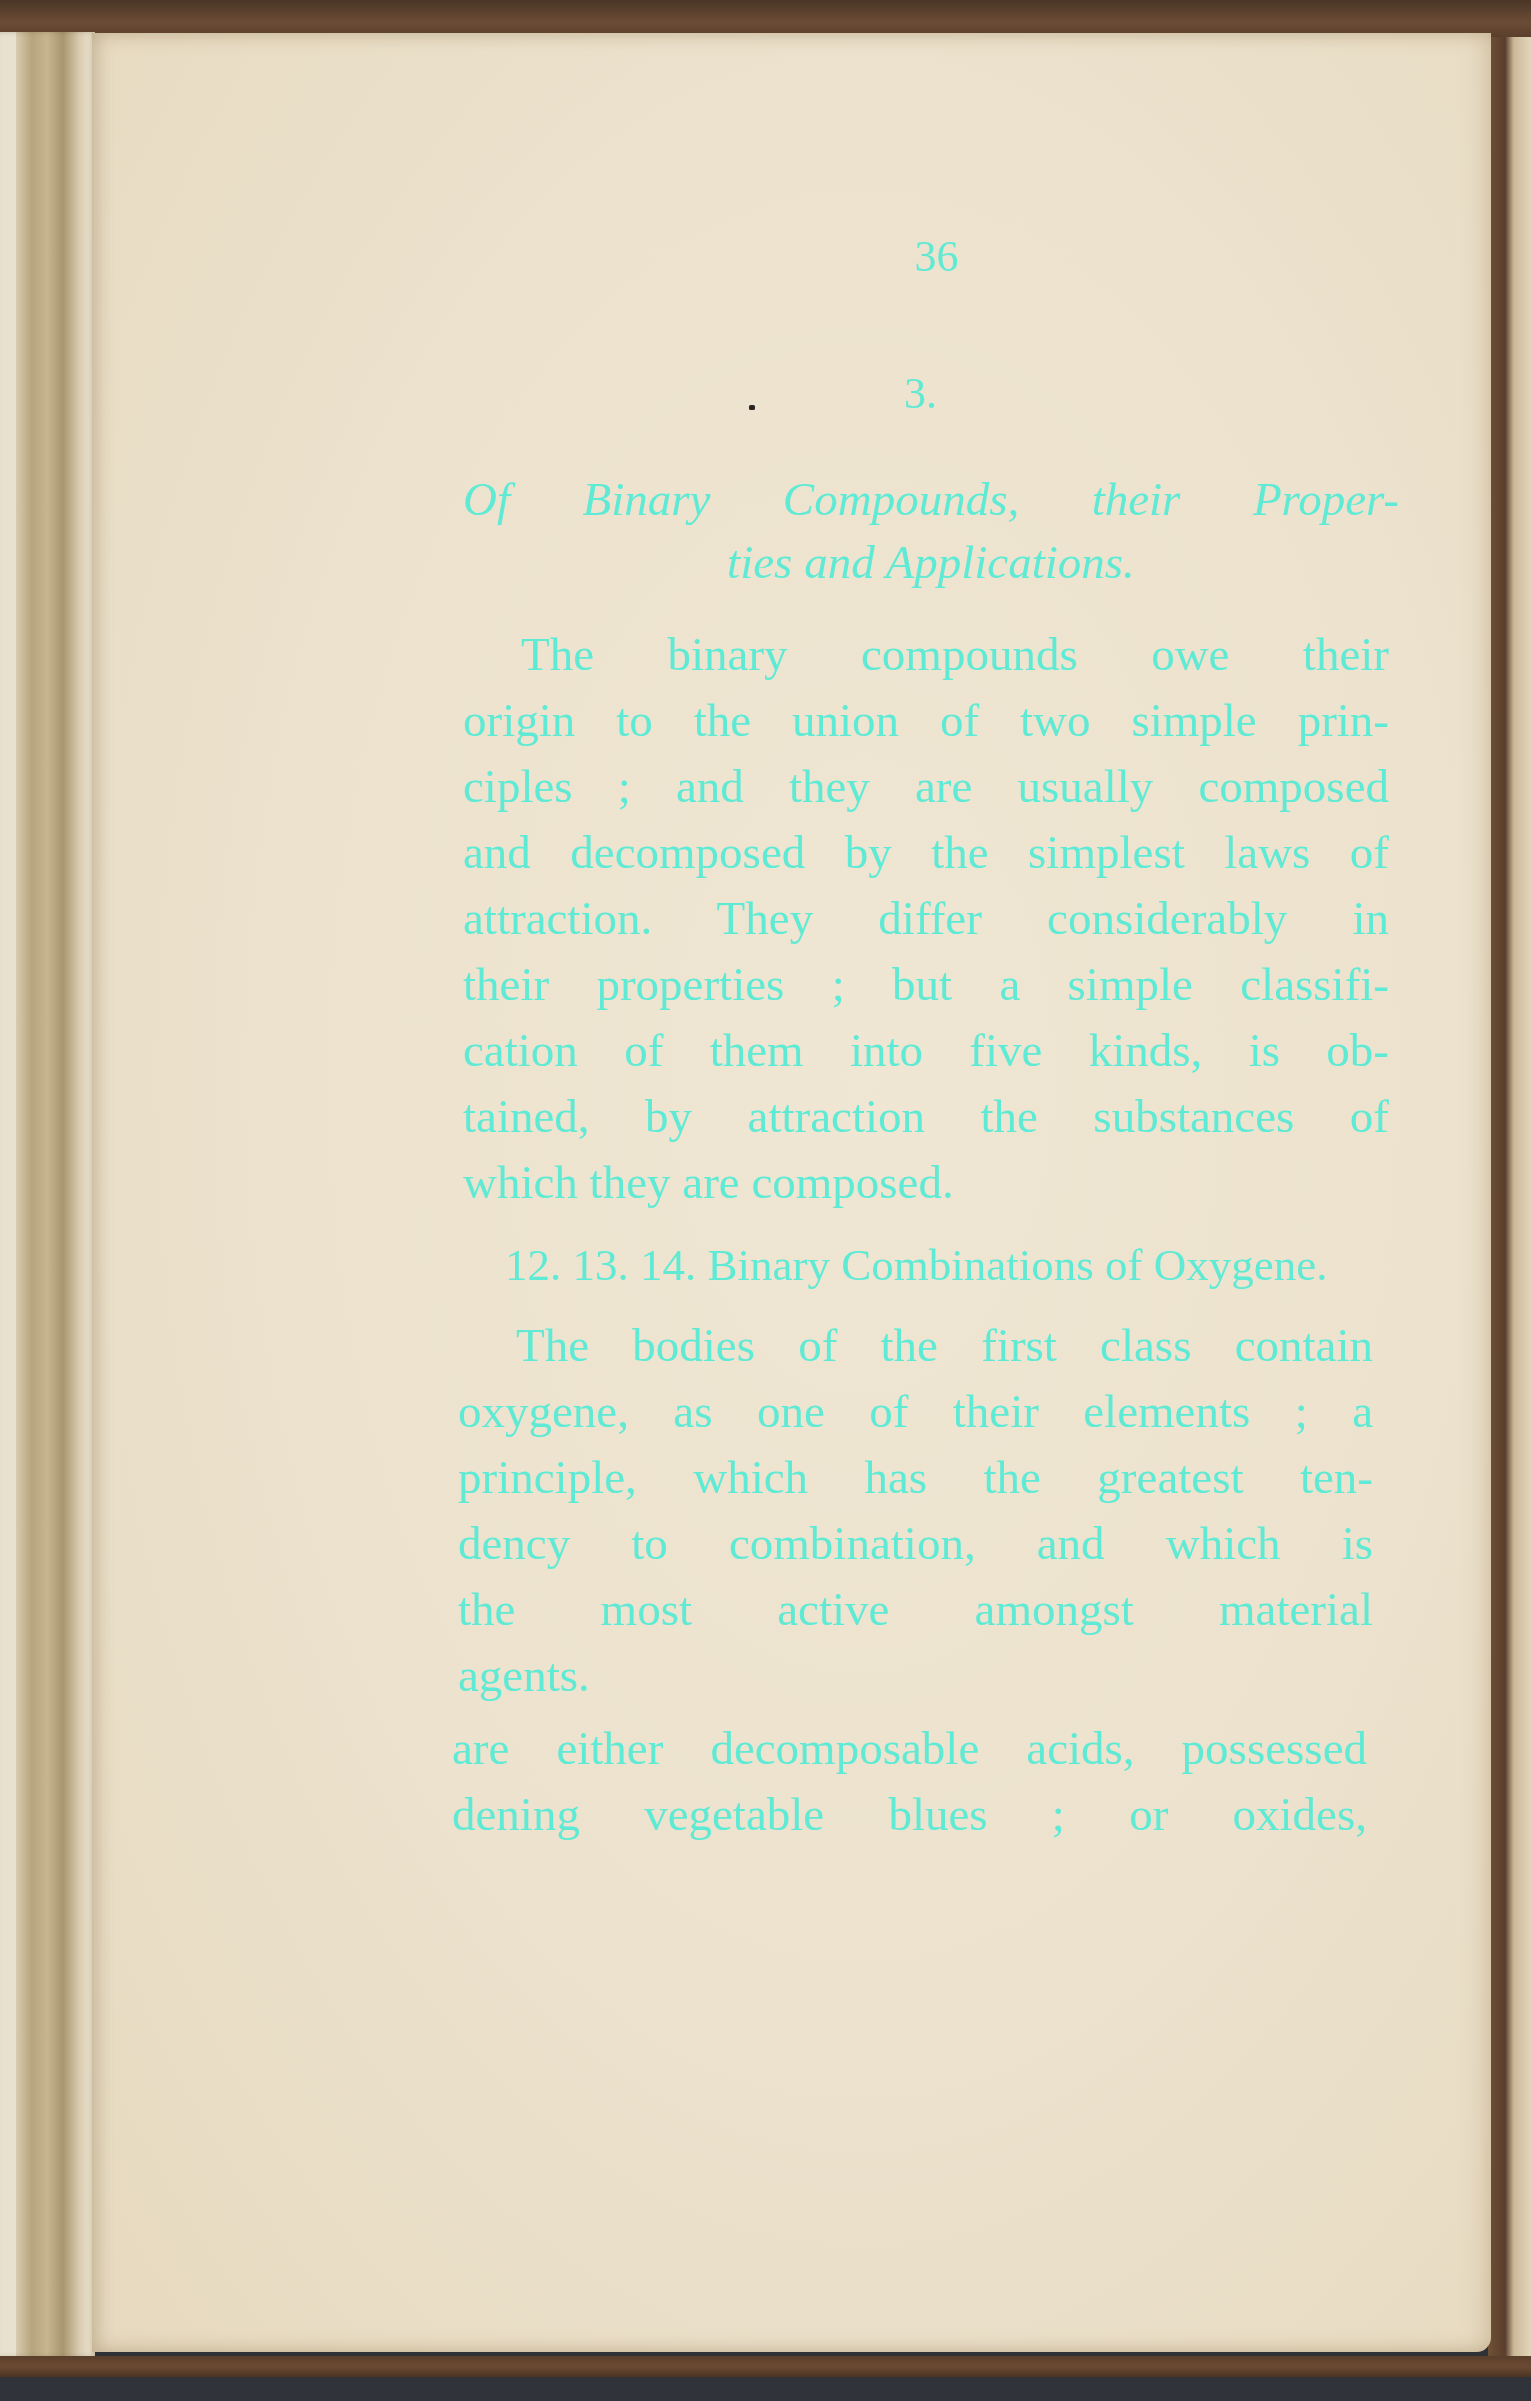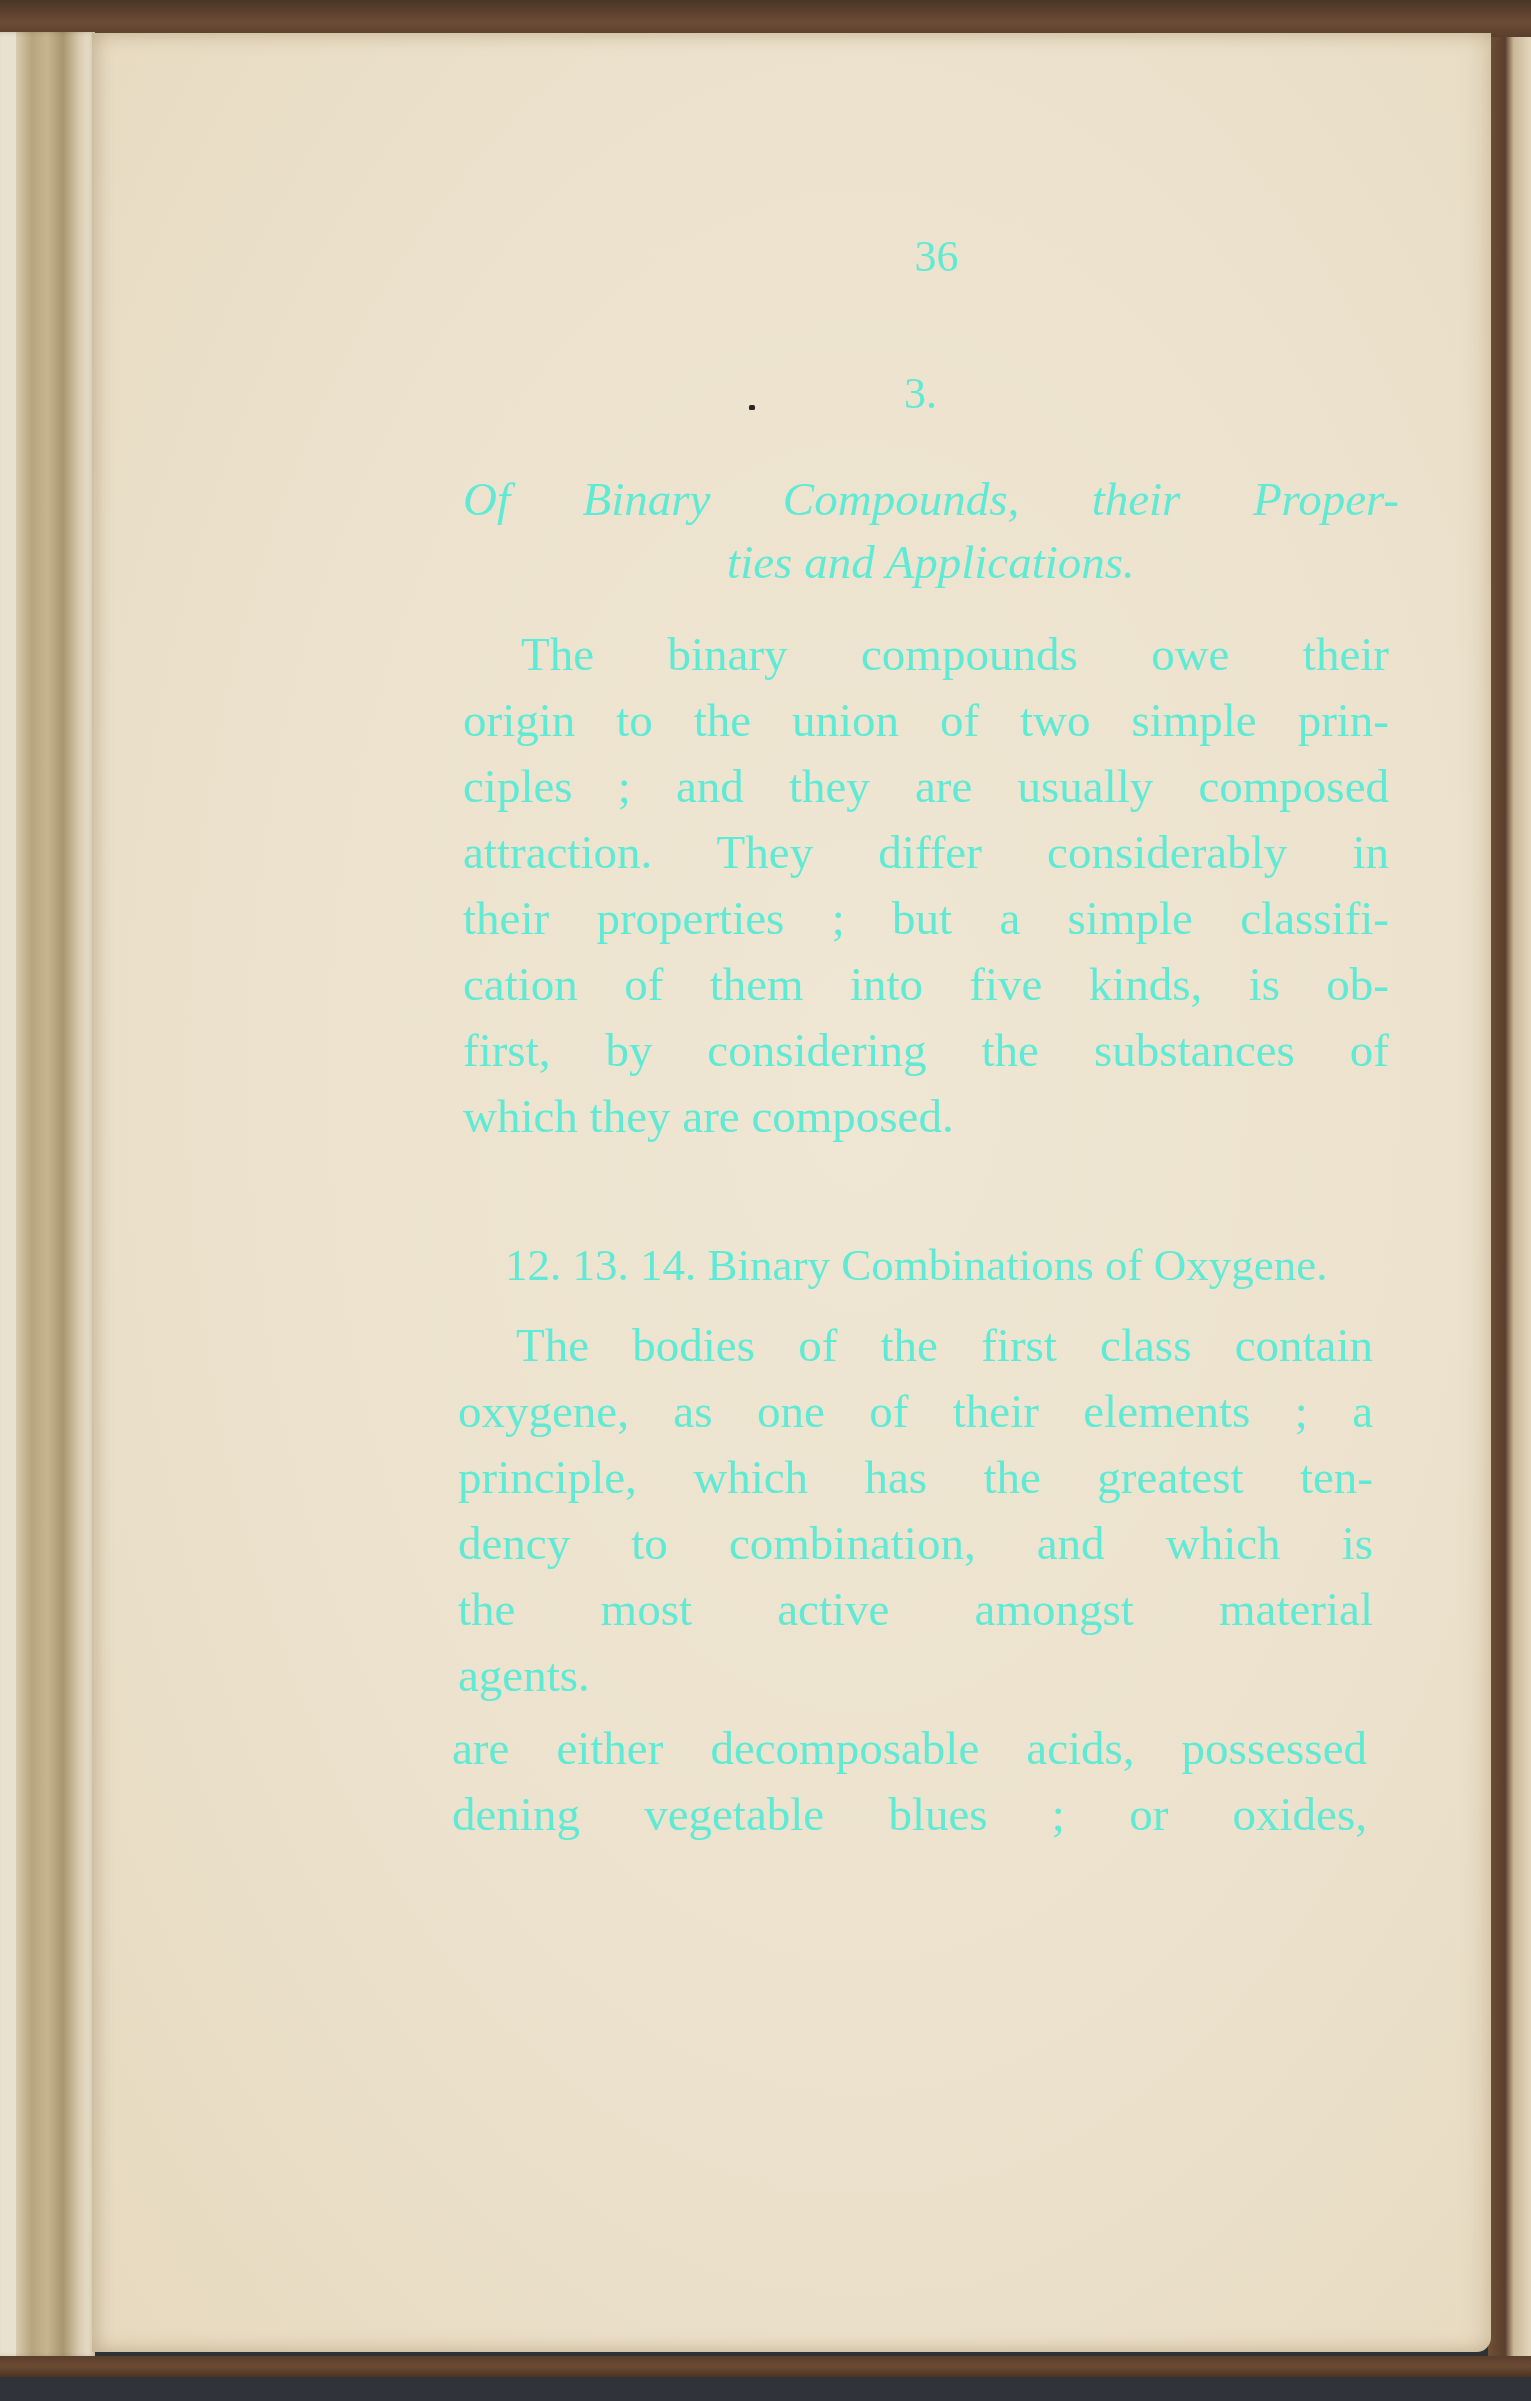--- a/index.html
+++ b/index.html
@@ -85,24 +85,25 @@
 
 <div class="heading ink">
   <span class="l1">Of Binary Compounds, their Proper-</span>
   <span>ties and Applications.</span>
 </div>
 
 <div class="body-block block1 ink">
   <span class="line indent">The binary compounds owe their</span>
   <span class="line">origin to the union of two simple prin-</span>
   <span class="line">ciples ; and they are usually composed</span>
+  <span class="line">and decomposed by the simplest laws of</span>
   <span class="line">attraction. They differ considerably in</span>
   <span class="line">their properties ; but a simple classifi-</span>
   <span class="line">cation of them into five kinds, is ob-</span>
-  <span class="line">first, by considering the substances of</span>
+  <span class="line">tained, by attraction the substances of</span>
   <span class="line last">which they are composed.</span>
 </div>
 
 <div class="subhead ink">12. 13. 14. Binary Combinations of Oxygene.</div>
 
 <div class="body-block block2 ink">
   <span class="line indent">The bodies of the first class contain</span>
   <span class="line">oxygene, as one of their elements ; a</span>
   <span class="line">principle, which has the greatest ten-</span>
   <span class="line">dency to combination, and which is</span>

